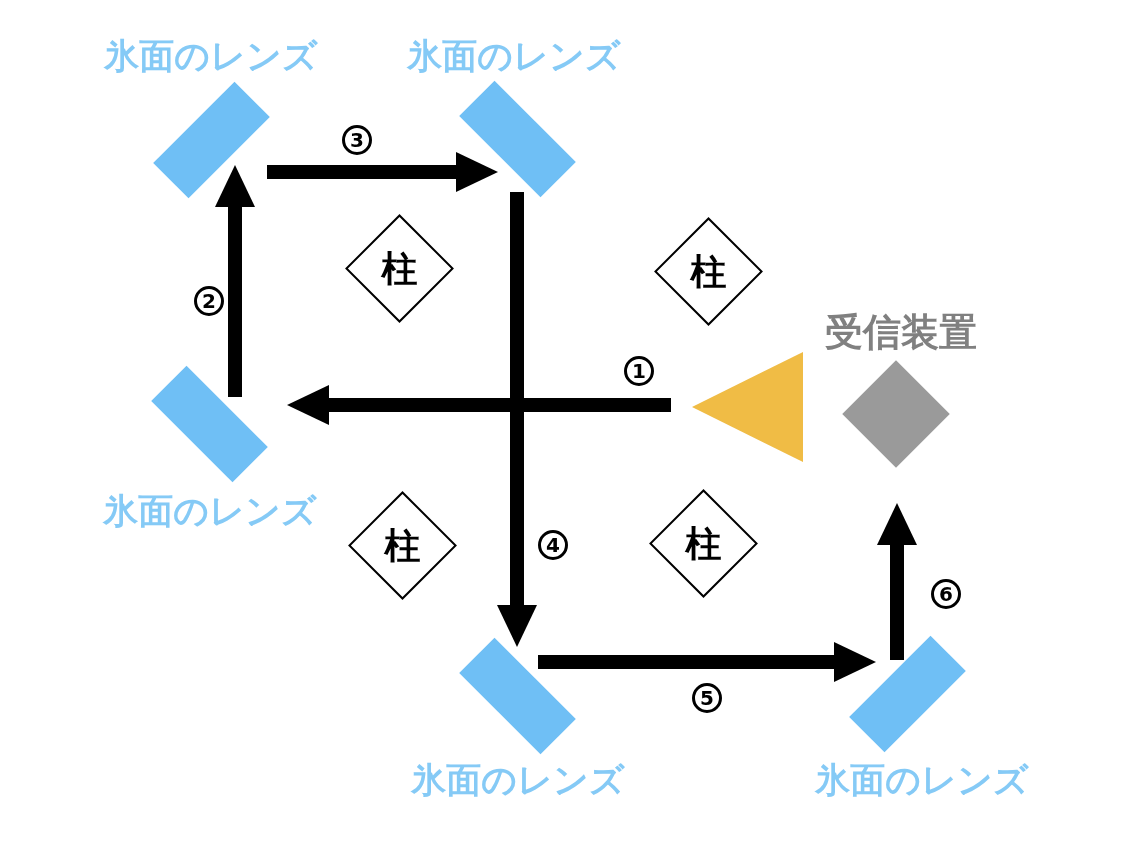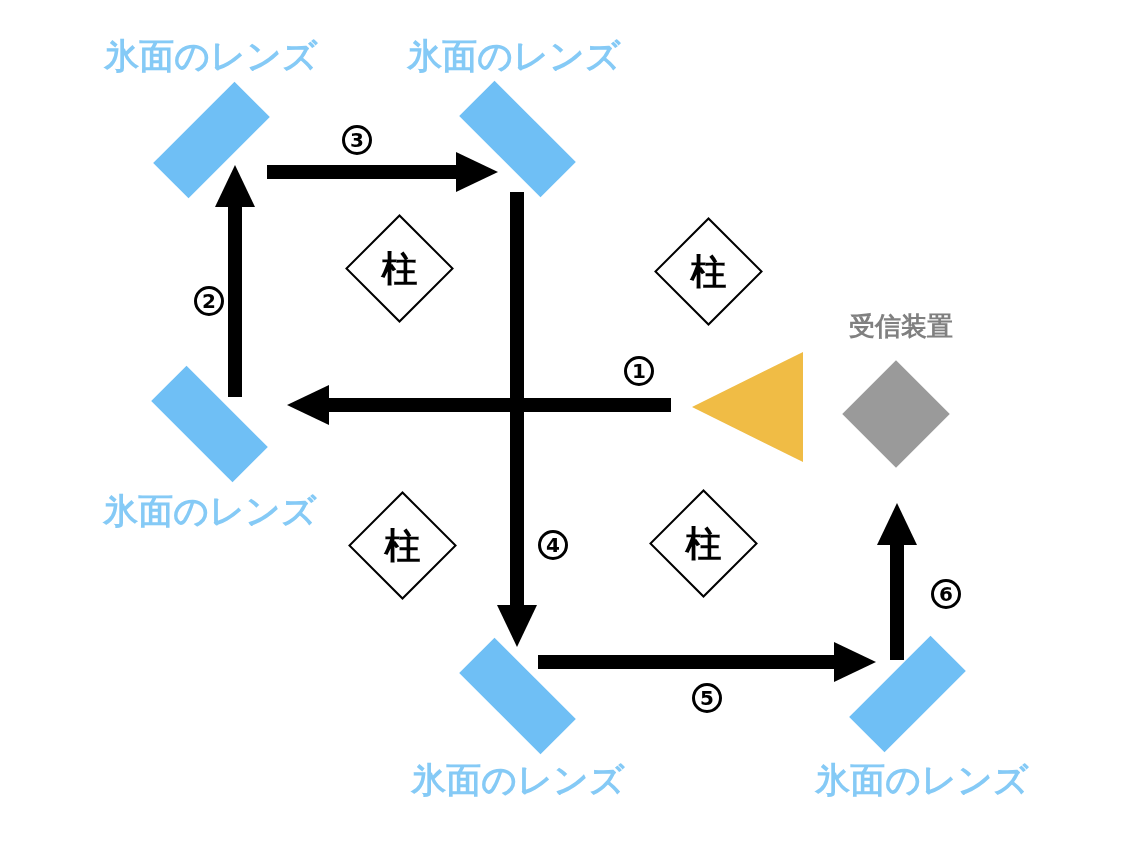--- a/index.html
+++ b/index.html
@@ -64,21 +64,21 @@
     position: absolute;
     width: 76px;
     height: 76px;
     background: var(--receiver-fill, #9A9A9A);
     transform: rotate(45deg);
   }
   .receiver-label {
     position: absolute;
     transform: translateX(-50%);
     white-space: nowrap;
-    font-size: 26px;
+    font-size: 38px;
     font-weight: bold;
     color: var(--receiver-label-text, #808080);
     line-height: 1;
   }
 
   
   .emitter {
     position: absolute;
     width: 0;
     height: 0;

